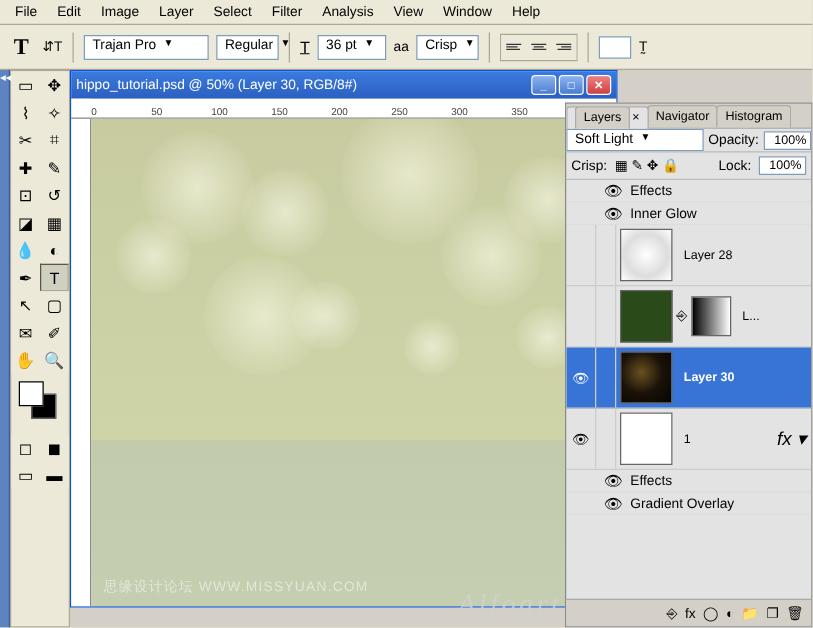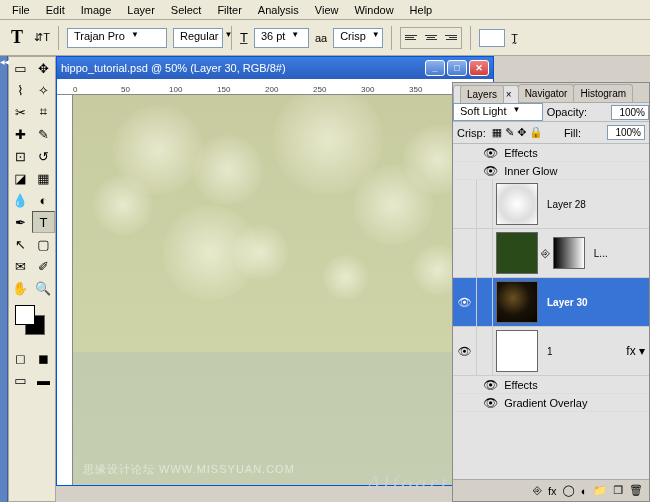--- a/index.html
+++ b/index.html
@@ -48,40 +48,40 @@
 .canvas { flex: 1; background: linear-gradient(180deg,#c8cba0 0%,#ced4a8 66%,#c2cbac 66%,#c5ceb0 100%); position: relative; overflow: hidden; }
 .bokeh { position: absolute; border-radius: 50%; background: radial-gradient(circle,rgba(255,255,240,.55),rgba(255,255,230,.05) 70%); }
 
 .panels { position: absolute; right: 0; top: 26px; width: 198px; height: 420px; background: #e3e3e3; border: 1px solid #8a8a8a; overflow: hidden; }
 .panel-tabs { display: flex; background: #d4d0c8; border-bottom: 1px solid #aaa; height: 20px; align-items: flex-end; }
 .panel-tabs span { padding: 3px 6px; border: 1px solid #aaa; border-bottom: none; background: #d4d0c8; margin-right: -1px; font-size: 10px; border-radius: 3px 3px 0 0; }
 .panel-tabs span.active { background: #e3e3e3; position: relative; top: 1px; }
 
 .layer-opts { display: flex; align-items: center; gap: 4px; padding: 0; border-bottom: 1px solid #bbb; font-size: 10px; }
 .layer-opts .dropdown { flex: 1; height: 18px; }
-.pct-box { width: 38px; background: #fff; border: 1px solid #7f9db9; padding: 1px 3px; font-size: 10px; text-align: right; margin-left: 20px; }
+.pct-box { width: 38px; background: #fff; border: 1px solid #7f9db9; padding: 1px 3px; font-size: 10px; text-align: right; }
 
 .lock-row { display: flex; align-items: center; gap: 6px; padding: 3px 4px; border-bottom: 1px solid #bbb; font-size: 10px; }
 .lock-row .icons { display: flex; gap: 3px; font-size: 11px; }
 
 .layer-list { overflow-y: auto; height: 320px; }
 .eff-row { display: flex; align-items: center; padding: 2px 4px 2px 30px; gap: 6px; font-size: 10px; border-bottom: 1px solid #ddd; height: 18px; }
 .eff-row .eye { font-size: 12px; }
 .lrow { display: flex; align-items: center; border-bottom: 1px solid #ccc; min-height: 48px; position: relative; }
 .lrow.selected { background: #3874d6; color: #fff; }
 .vis-col { width: 24px; text-align: center; border-right: 1px solid #ccc; height: 100%; min-height: 48px; display: flex; align-items: center; justify-content: center; }
 .link-col { width: 16px; border-right: 1px solid #ccc; height: 100%; min-height: 48px; }
 .thumb { width: 42px; height: 42px; margin: 3px; border: 1px solid #666; background: #fff; }
 .thumb.dark { background: radial-gradient(circle at 40% 40%,#6a5020 0%,#1a1208 50%,#050300 100%); }
 .thumb.green { background: #2a4a1a; }
 .thumb.grad { background: linear-gradient(90deg,#000,#fff); }
 .thumb.blur { background: radial-gradient(circle,#fff, #ddd 60%, #fff); }
 .lname { flex: 1; padding: 0 6px; font-size: 10px; }
 .lrow.selected .lname { font-weight: bold; }
-.fx-ind { font-size: 12px; padding-right: 4px; }
+.fx-ind { font-size: 15px; font-style: italic; padding-right: 4px; }
 
 .panel-footer { position: absolute; bottom: 0; left: 0; right: 0; height: 22px; background: #d4d0c8; border-top: 1px solid #aaa; display: flex; align-items: center; justify-content: flex-end; gap: 6px; padding: 0 6px; font-size: 11px; }
 
 .watermark { position: absolute; bottom: 8px; left: 10px; color: rgba(255,255,255,.5); font-size: 11px; letter-spacing: 1px; }
 .alfo { position: absolute; bottom: 6px; right: 200px; color: rgba(210,210,210,.8); font-family: serif; font-size: 22px; letter-spacing: 3px; font-style: italic; }
 </style>
 </head>
 <body>
 
 <div class="menubar">
@@ -236,21 +236,21 @@
       <div class="pct-box">100%</div>
     </div>
     <div class="lock-row">
       <span>Crisp:</span>
       <span class="icons">
         <span>▦</span>
         <span>✎</span>
         <span>✥</span>
         <span>🔒</span>
       </span>
-      <span style="margin-left:auto">Fill:</span>
+      <span style="margin-left:auto">Lock:</span>
       <div class="pct-box">100%</div>
     </div>
     <div class="layer-list">
       <div class="eff-row">
           <span class="eye">👁</span>
           <span>Effects</span>
         </div>
       <div class="eff-row">
           <span class="eye">👁</span>
           <span>Inner Glow</span>

